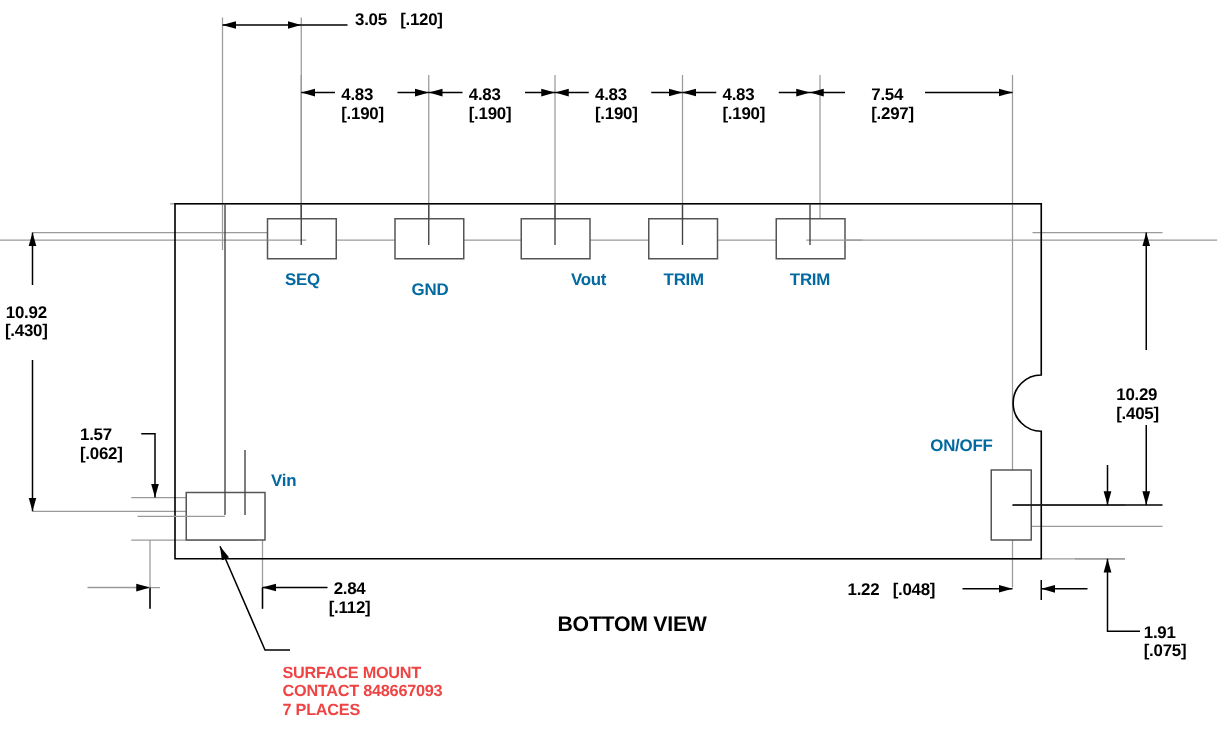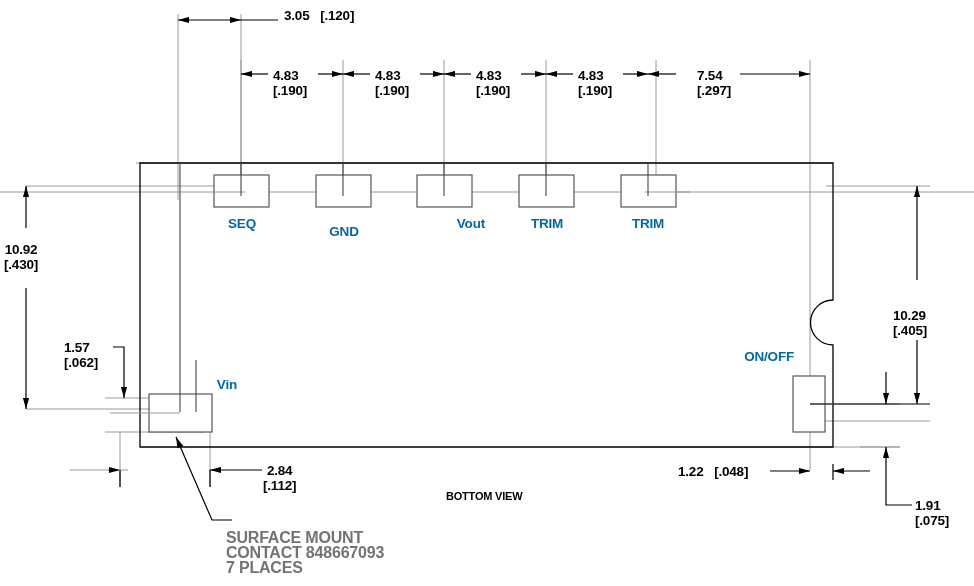--- a/index.html
+++ b/index.html
@@ -41,31 +41,31 @@
     font-size: 13.5px;
     color: #0369a1;
     white-space: pre;
     text-align: center;
     letter-spacing: -0.2px;
   }
   .view-label {
     position: absolute;
     font-family: "Liberation Sans", sans-serif;
     font-weight: bold;
-    font-size: 11px;
+    font-size: 17px;
     color: #000000;
     white-space: pre;
     letter-spacing: -0.2px;
   }
   .note-text {
     position: absolute;
     font-family: "Liberation Sans", sans-serif;
     font-weight: bold;
-    font-size: 16px;
-    color: #737373;
+    font-size: 13px;
+    color: #ef4444;
     line-height: 15px;
     white-space: pre;
     letter-spacing: -0.2px;
   }
 </style>
 </head>
 <body>
 
 <div id="drawing-root">
 

